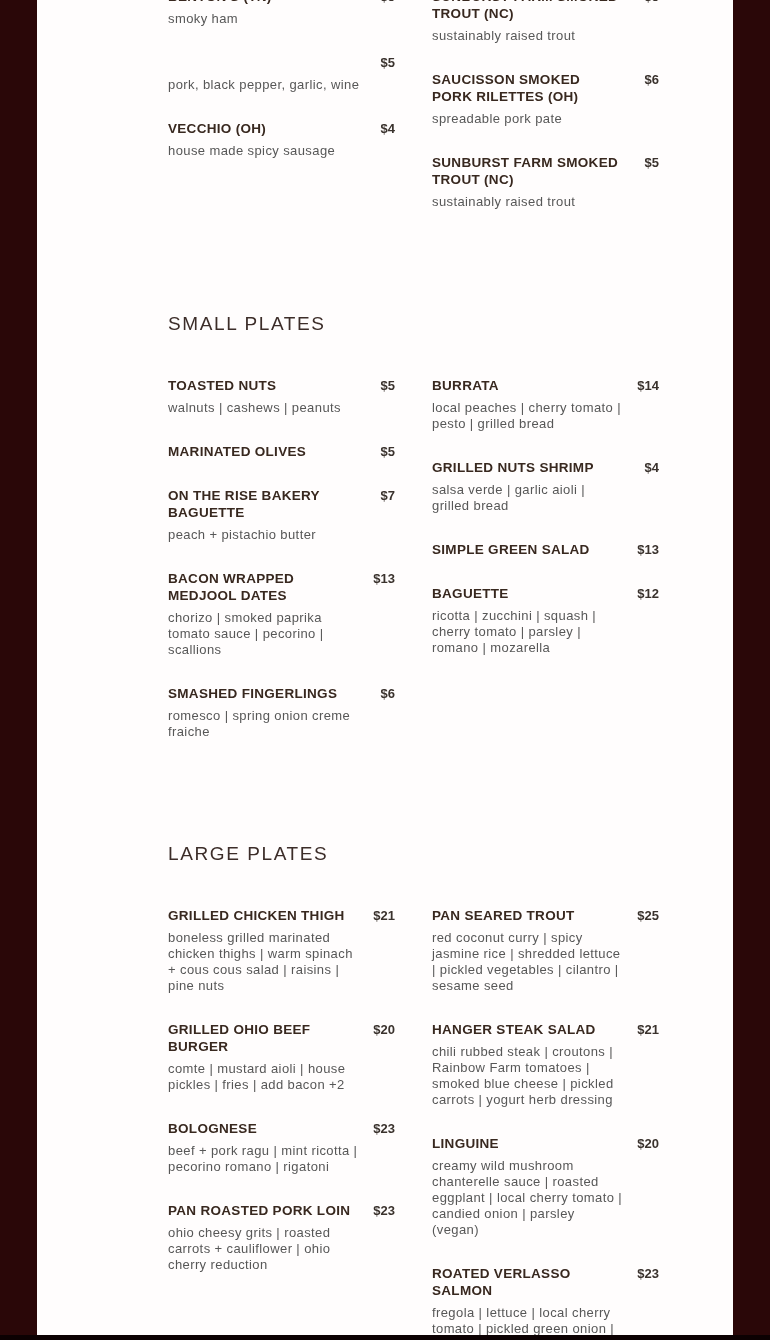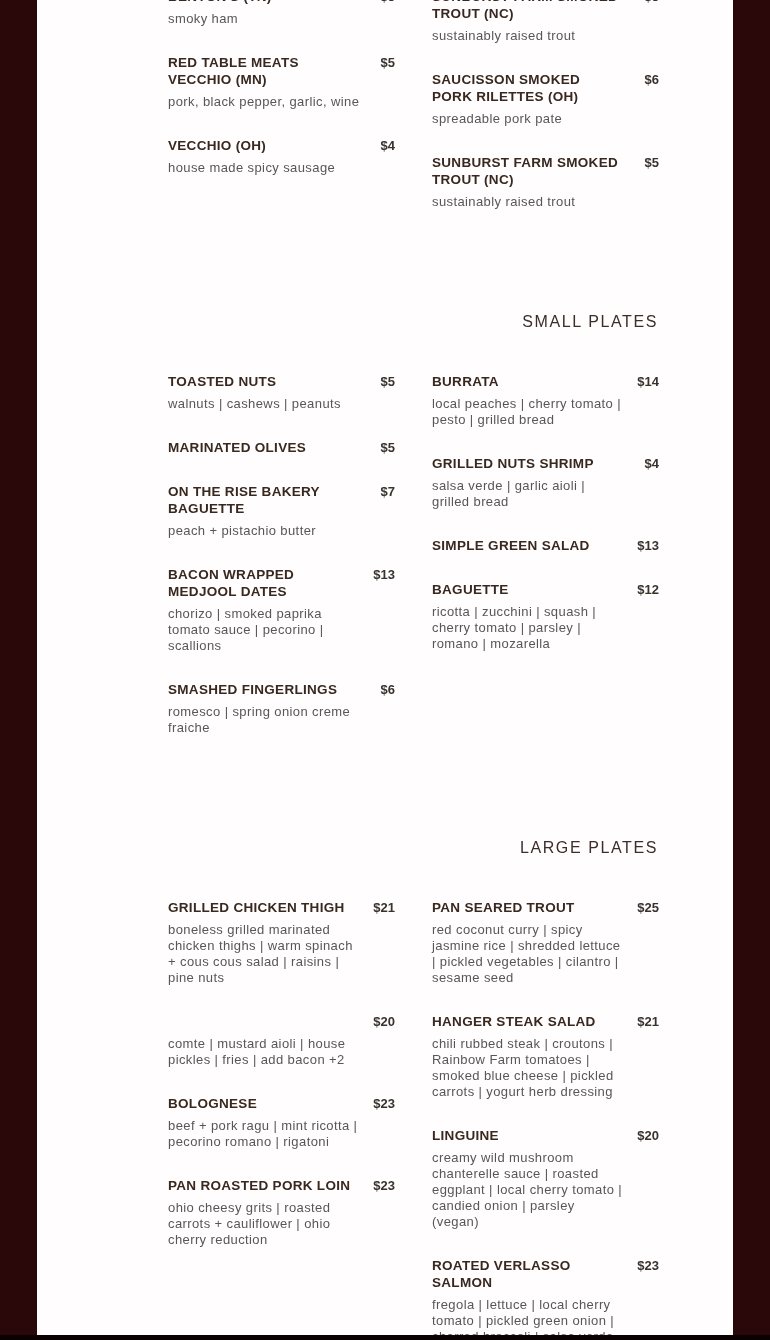--- a/index.html
+++ b/index.html
@@ -30,25 +30,25 @@
     z-index: 5;
   }
   #menu-root {
     margin-left: 131px;
     width: 490px;
   }
   .menu-section.clipped {
     margin-top: -12px;
   }
   .section-title {
-    font-size: 16px;
+    font-size: 19px;
     font-weight: 400;
     letter-spacing: 1.6px;
     color: #3c2d29;
-    text-align: right;
+    text-align: left;
     margin: 76px 0 42px 0;
   }
   .cols {
     display: flex;
     gap: 37px;
   }
   .col {
     width: 227px;
     flex: none;
   }
@@ -94,21 +94,20 @@
           <div class="col">
             <div class="menu-item">
               <div class="head">
                 <div class="name">BENTON'S (TN)</div>
                 <div class="price">$5</div>
               </div>
               <div class="desc">smoky ham</div>
             </div>
             <div class="menu-item">
               <div class="head">
-                <div class="name">RED TABLE MEATS VECCHIO (MN)</div>
                 <div class="price">$5</div>
               </div>
               <div class="desc">pork, black pepper, garlic, wine</div>
             </div>
             <div class="menu-item">
               <div class="head">
                 <div class="name">VECCHIO (OH)</div>
                 <div class="price">$4</div>
               </div>
               <div class="desc">house made spicy sausage</div>
@@ -215,20 +214,21 @@
           <div class="col">
             <div class="menu-item">
               <div class="head">
                 <div class="name">GRILLED CHICKEN THIGH</div>
                 <div class="price">$21</div>
               </div>
               <div class="desc">boneless grilled marinated chicken thighs | warm spinach + cous cous salad | raisins | pine nuts</div>
             </div>
             <div class="menu-item">
               <div class="head">
+                <div class="name">GRILLED OHIO BEEF BURGER</div>
                 <div class="price">$20</div>
               </div>
               <div class="desc">comte | mustard aioli | house pickles | fries | add bacon +2</div>
             </div>
             <div class="menu-item">
               <div class="head">
                 <div class="name">BOLOGNESE</div>
                 <div class="price">$23</div>
               </div>
               <div class="desc">beef + pork ragu | mint ricotta | pecorino romano | rigatoni</div>

